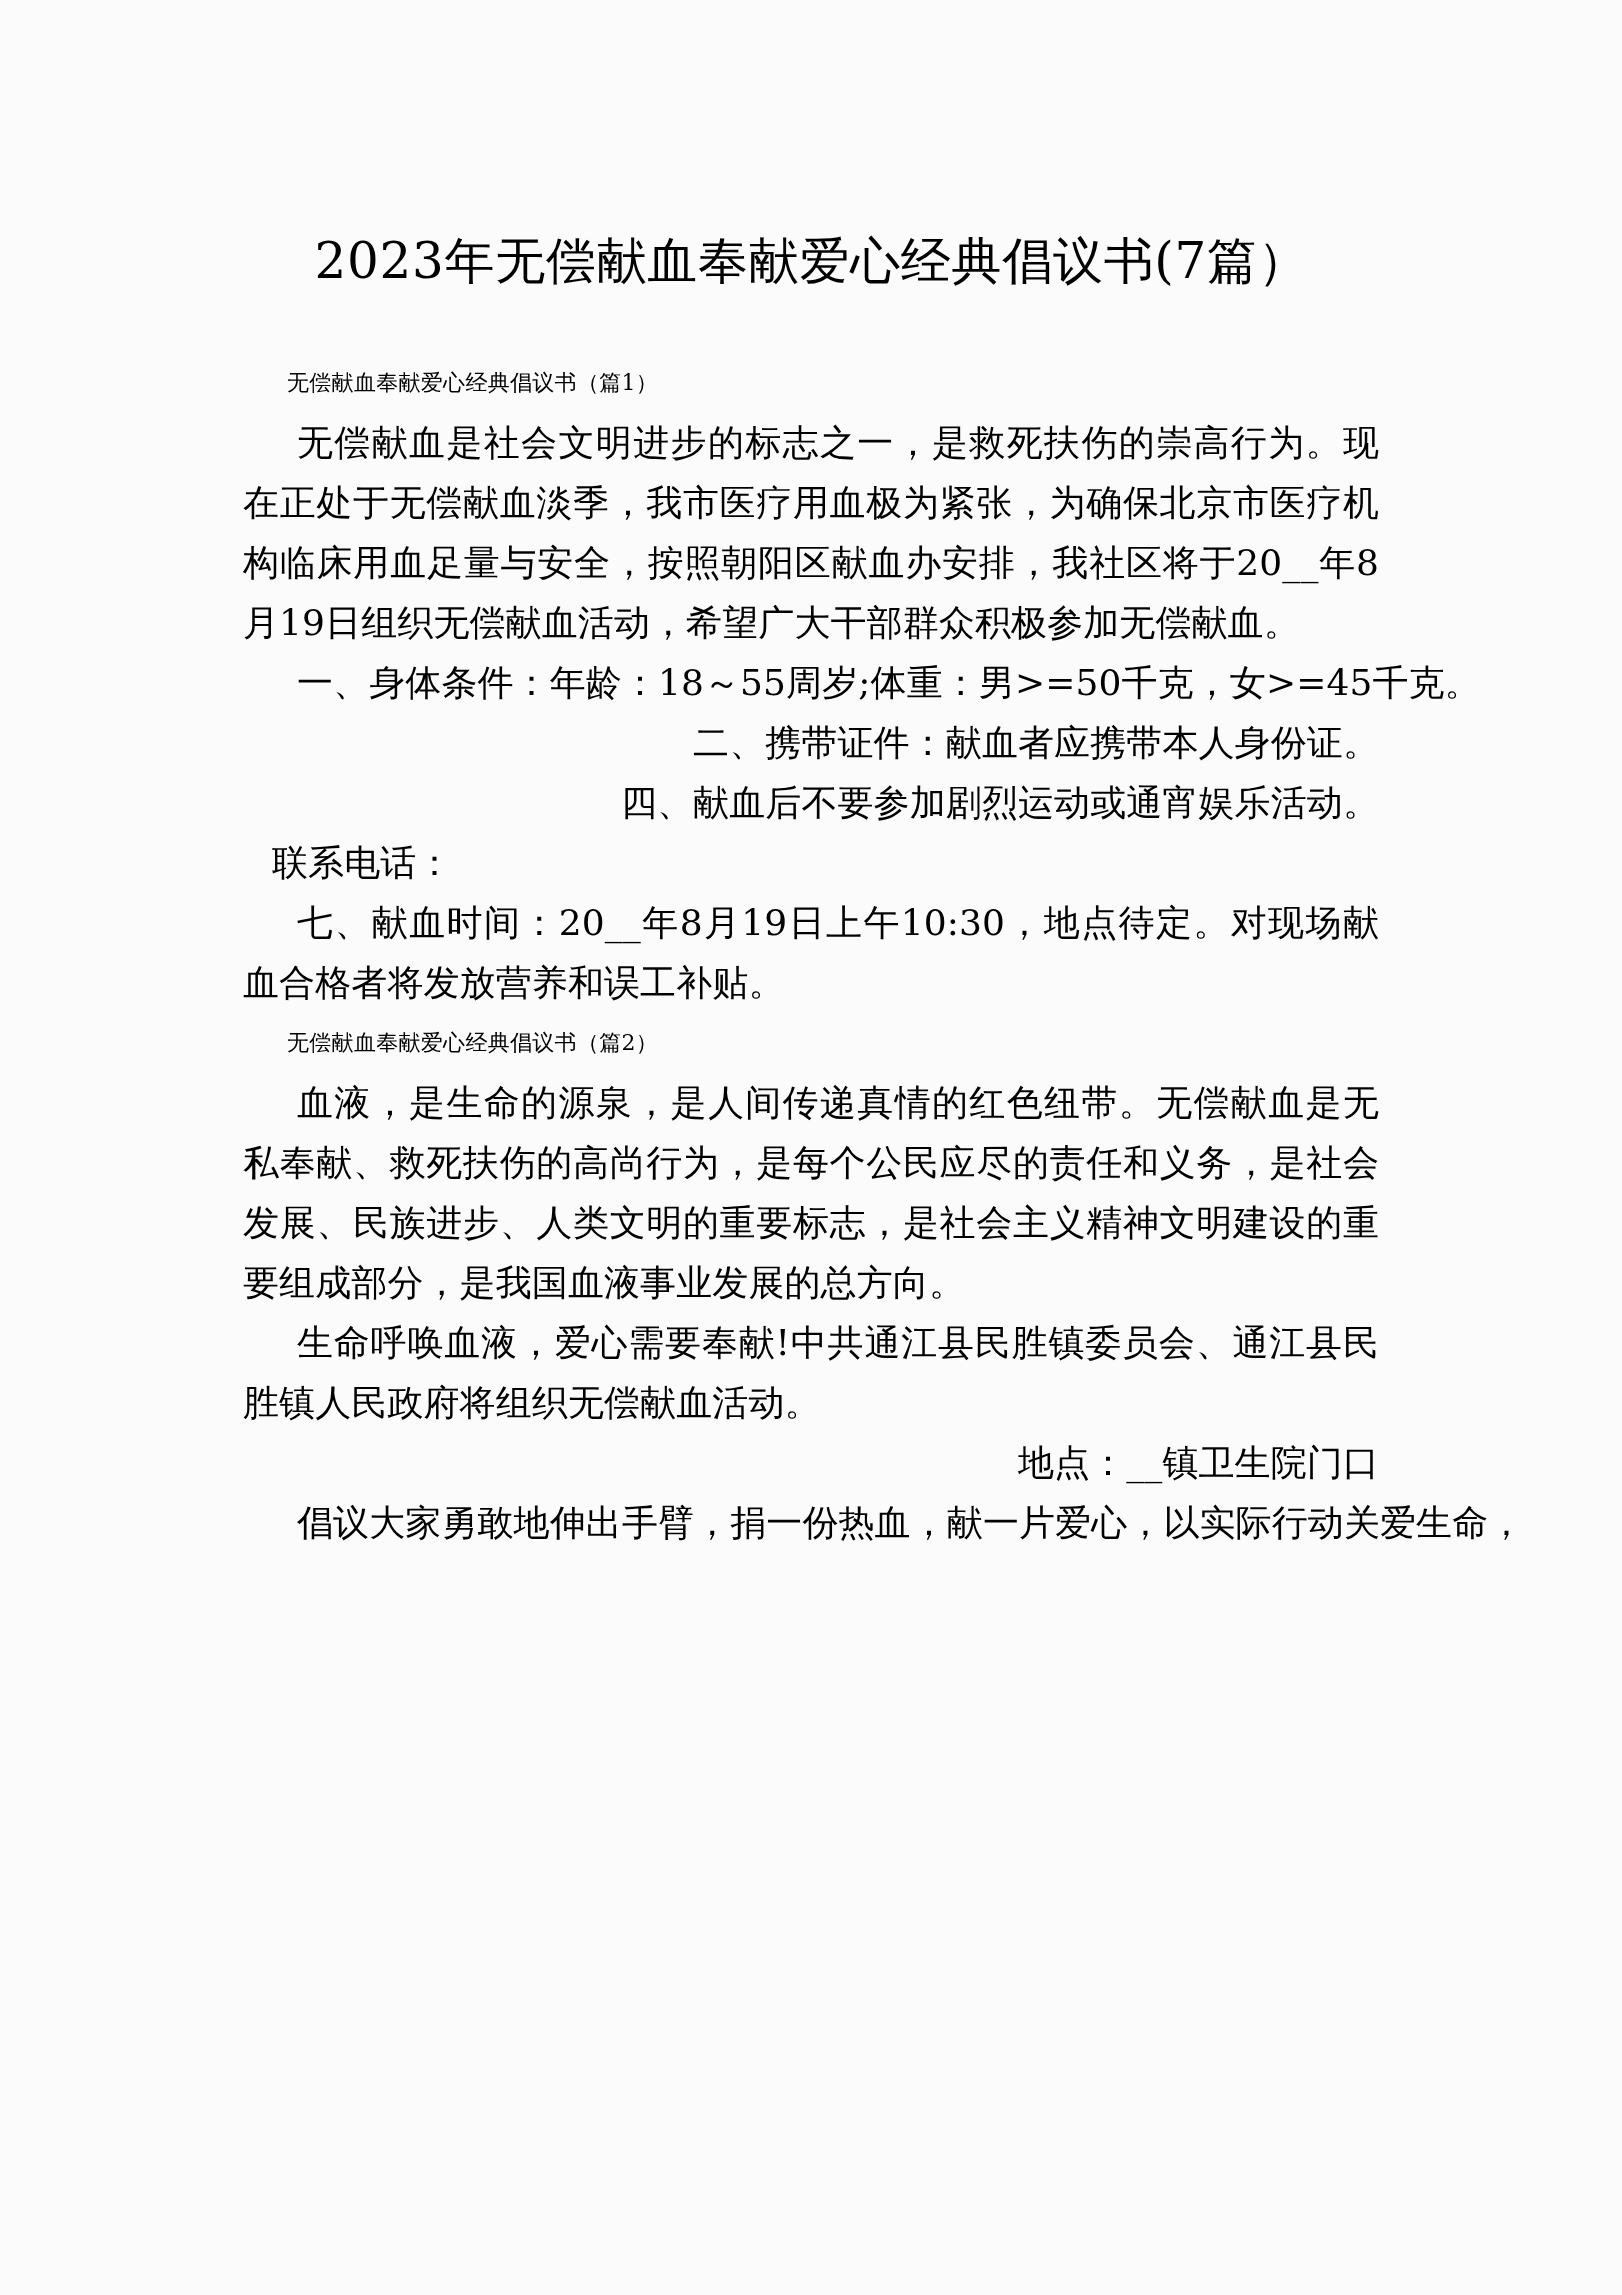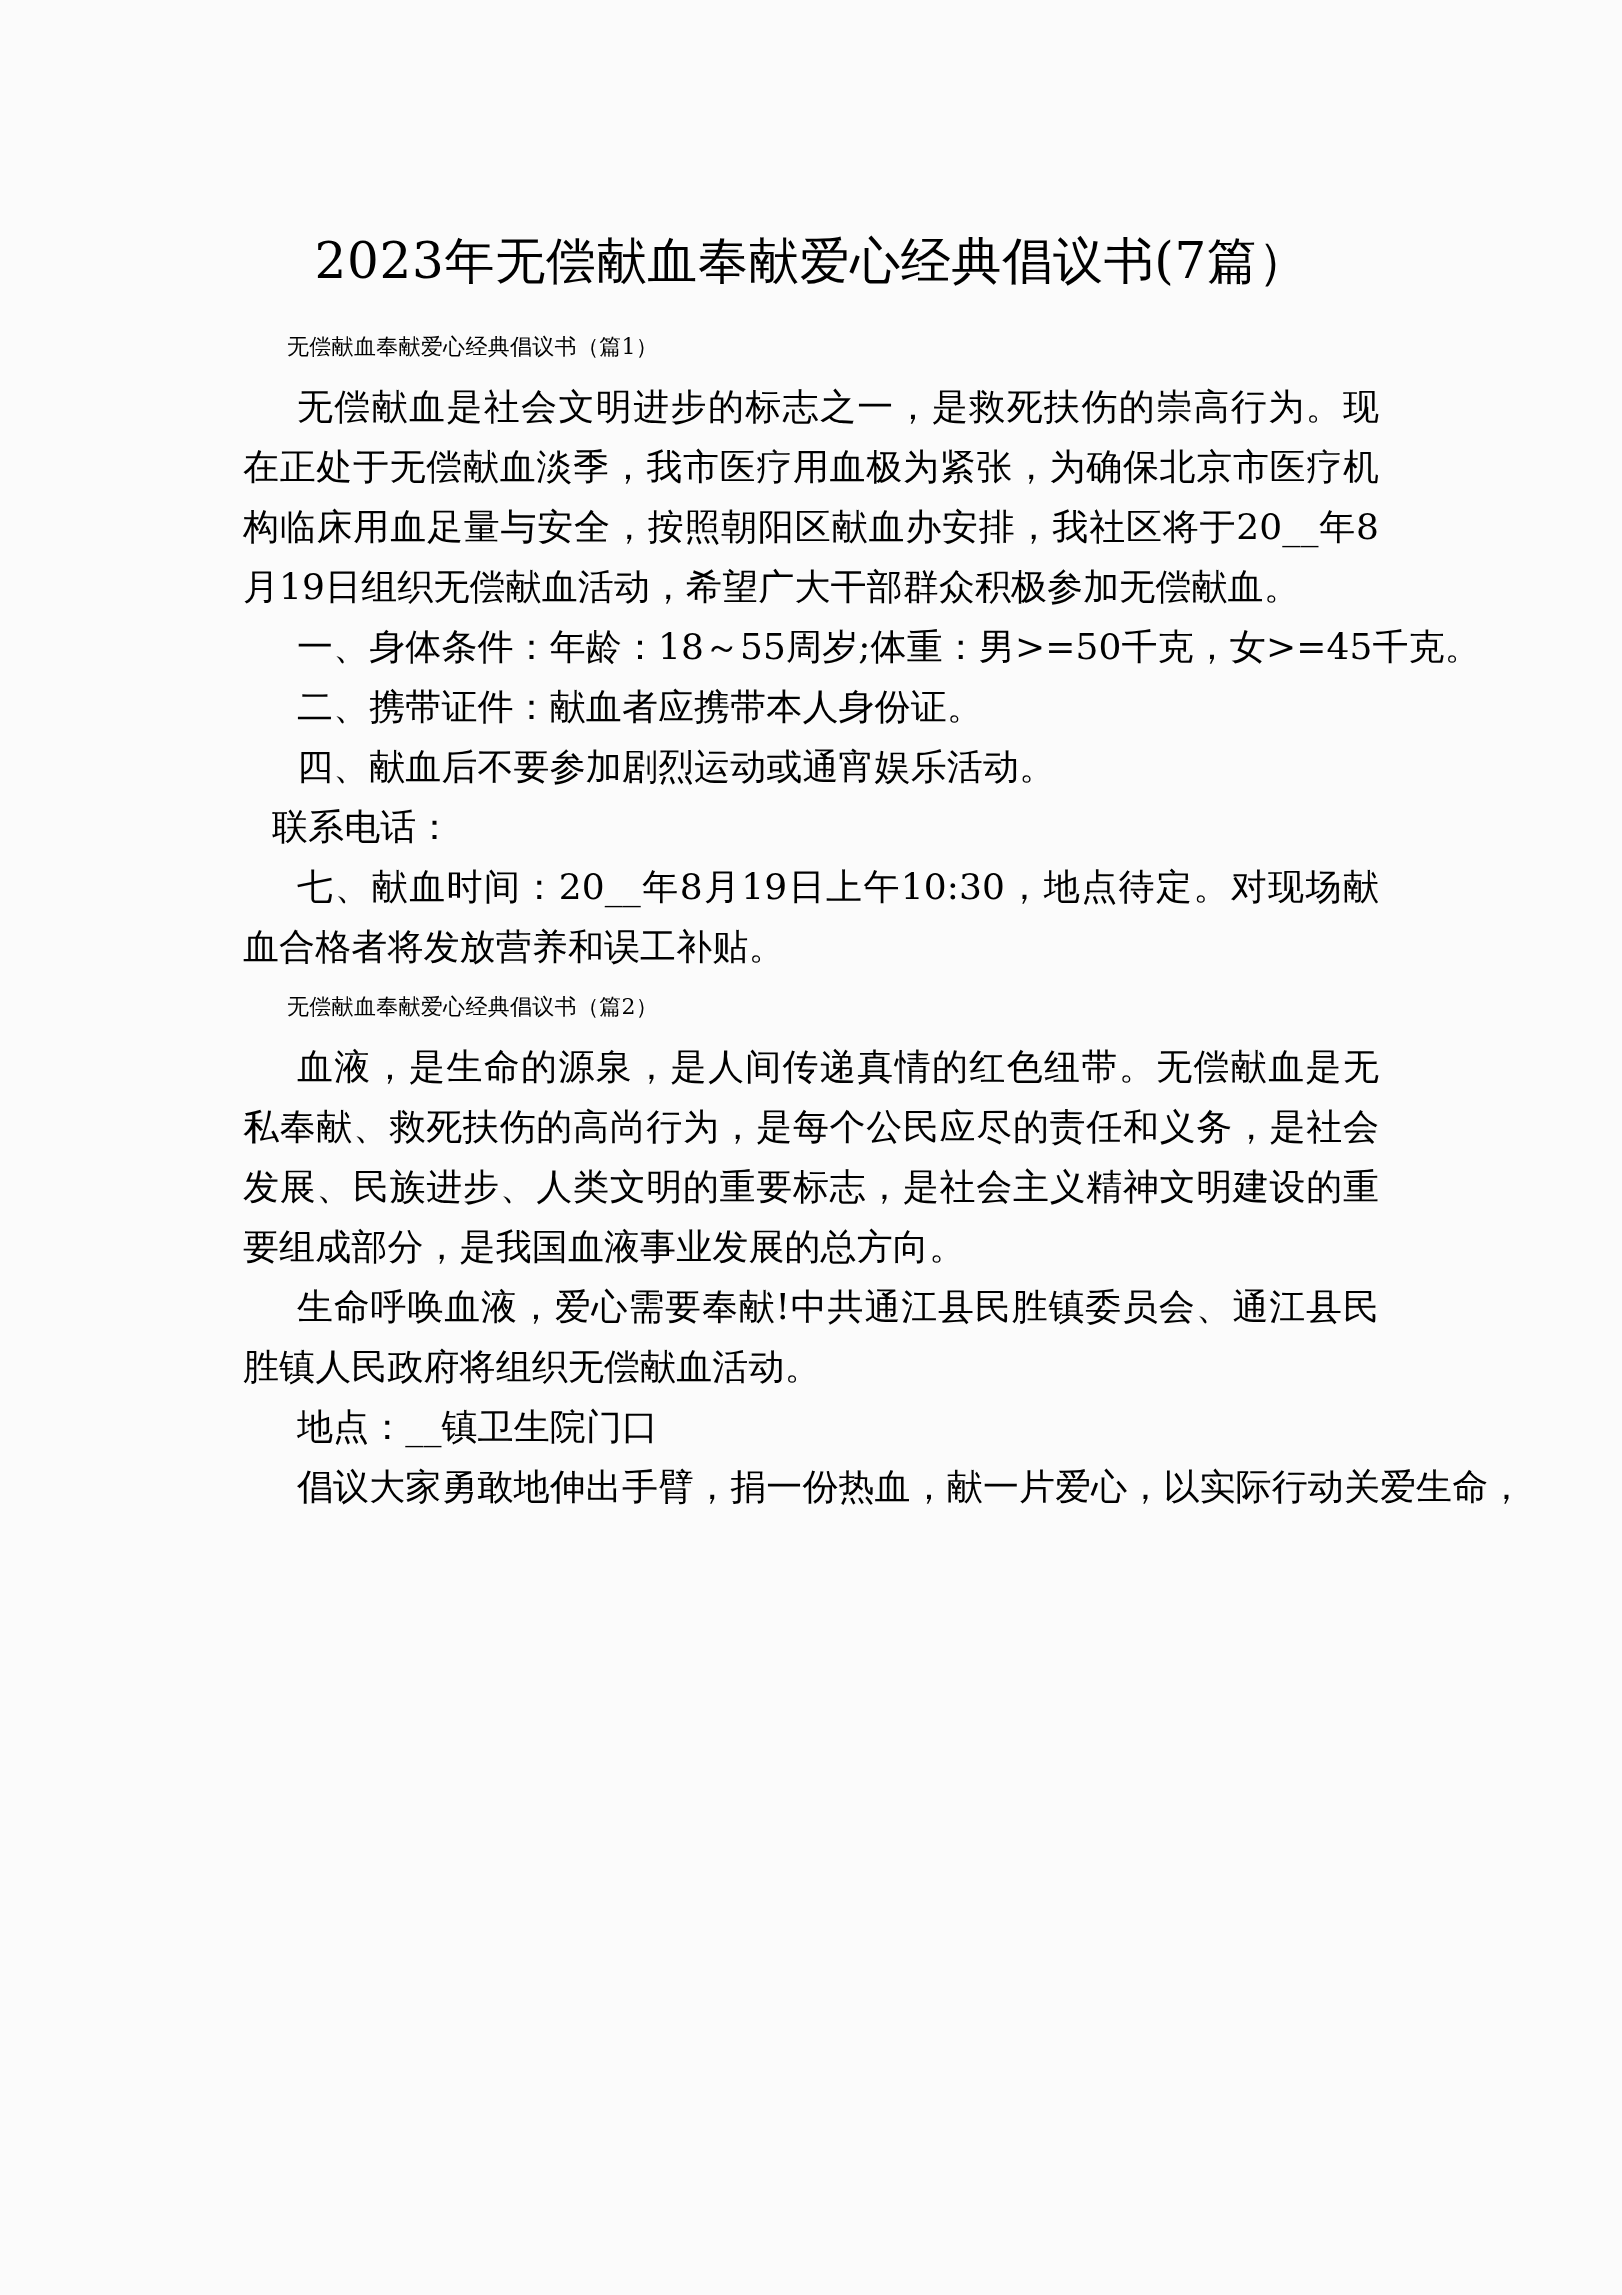--- a/index.html
+++ b/index.html
@@ -35,21 +35,21 @@
     line-height: 63px;
     font-weight: 400;
     letter-spacing: 0.7px;
     font-family: "DejaVu Serif", "Liberation Serif", serif;
     white-space: nowrap;
   }
 
   .body-col {
     position: absolute;
     left: 243px;
-    top: 317px;
+    top: 353px;
     width: 1136px;
   }
 
   
   .sec-head {
     font-size: 22px;
     line-height: 60px;
     text-indent: 44px;
     text-align: left;
     letter-spacing: 0.3px;
@@ -64,21 +64,21 @@
     text-indent: 54px;
     text-align: justify;
     text-justify: inter-character;
     letter-spacing: 0.1px;
     margin: 0;
     word-break: break-all;
   }
 
   
   .para.single {
-    text-align: left;
+    text-align: right;
   }
 
   
   .para.halfindent {
     text-indent: 29px;
     text-align: left;
   }
 
   .nowrapline {
     white-space: nowrap;

